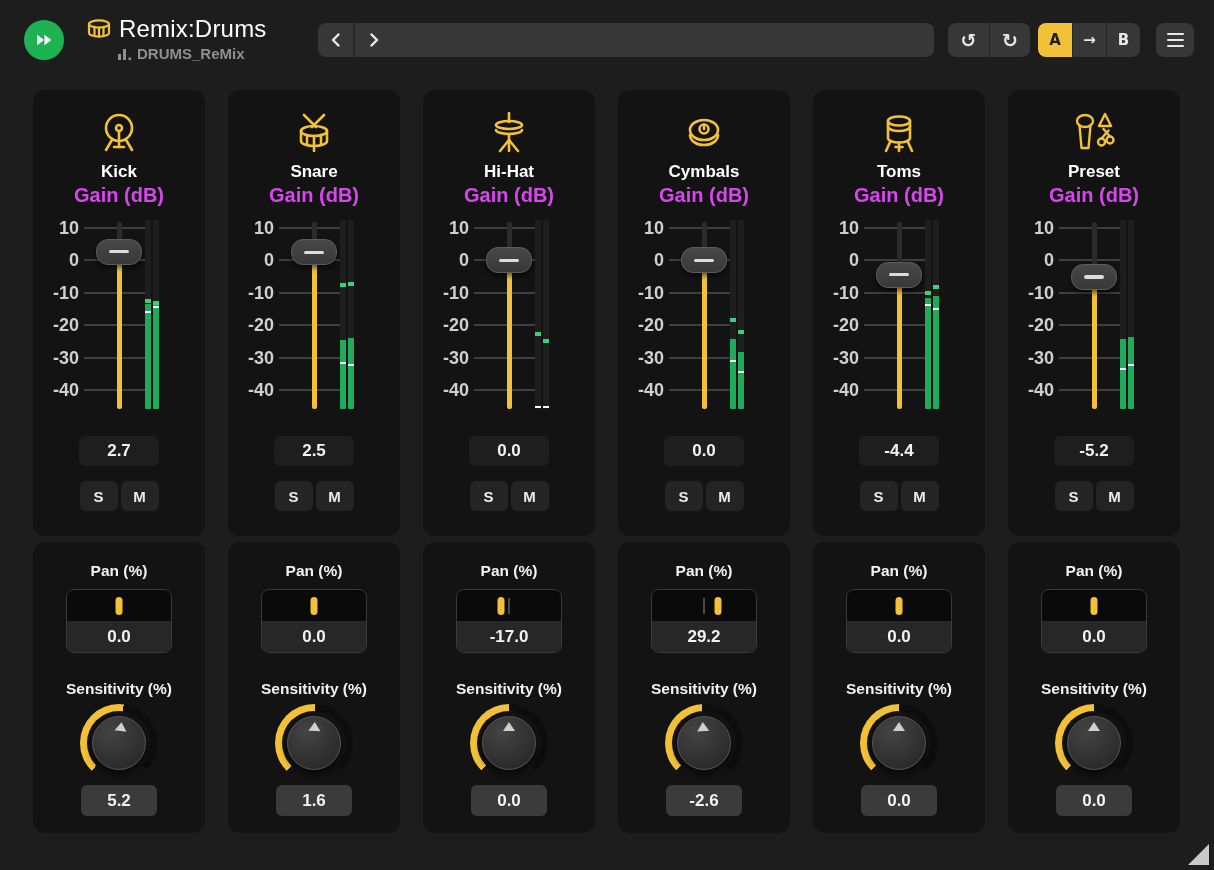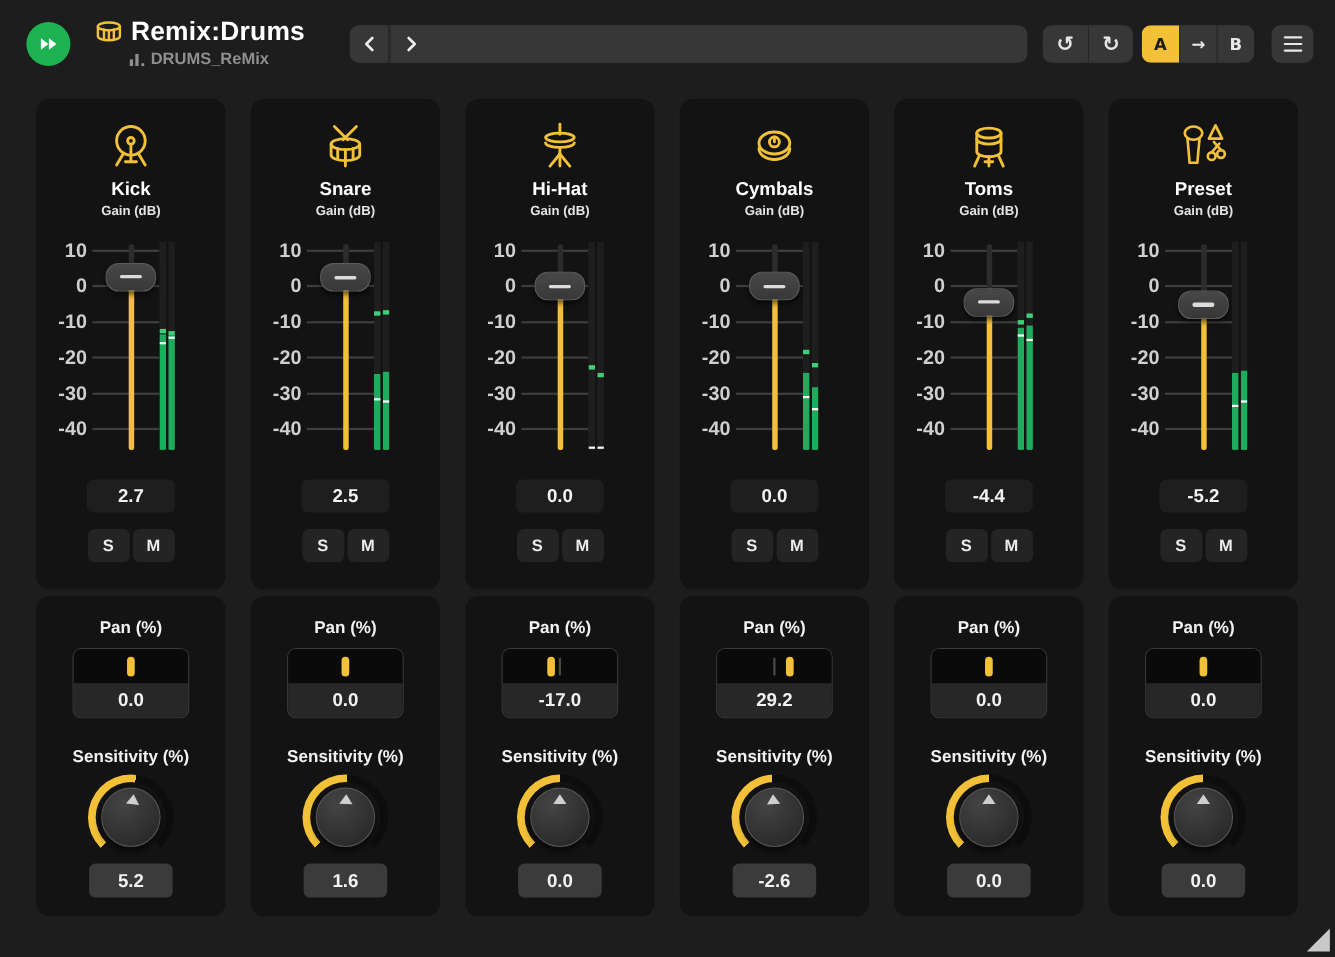--- a/index.html
+++ b/index.html
@@ -6,21 +6,21 @@
     font-family:"Liberation Sans",sans-serif;-webkit-font-smoothing:antialiased;}
   *{box-sizing:border-box;}
   :root{--accent:#f2c137;--meter-green:#1fab5c;--meter-peak:#3ed077;--logo-green:#1db353;--card:#131313;}
 
   
   .topbar{position:relative;height:80px;width:1214px;}
   .logo{position:absolute;left:24px;top:20px;width:40px;height:40px;border-radius:50%;
     background:var(--logo-green);display:flex;align-items:center;justify-content:center;cursor:pointer;}
   .brand{position:absolute;left:86px;top:15px;}
   .brand-row1{display:flex;align-items:center;gap:7px;}
-  .app-title{color:#fff;font-size:24px;font-weight:700;letter-spacing:.2px;}
+  .app-title{color:#fff;font-size:24px;font-weight:400;letter-spacing:.2px;}
   .brand-row2{display:flex;align-items:center;gap:5px;margin-top:2px;margin-left:31px;}
   .app-sub{color:#8f8f8f;font-size:15px;font-weight:700;}
   .preset-group{position:absolute;left:318px;top:23px;width:616px;height:34px;background:#373737;
     border-radius:8px;display:flex;align-items:stretch;overflow:hidden;}
   .pg-btn{background:transparent;border:none;padding:0;display:flex;align-items:center;justify-content:center;cursor:pointer;}
   .pg-prev{width:36px;border-right:1px solid #262626;}
   .pg-next{width:38px;border-left:1px solid #262626;}
   .preset-field{flex:1;position:relative;display:flex;align-items:center;justify-content:center;cursor:pointer;}
   .preset-name{color:#f2f2f2;font-size:16px;font-weight:700;}
   .pg-search{position:absolute;right:2px;top:0;bottom:0;width:36px;}
@@ -39,21 +39,21 @@
     border-radius:8px;display:flex;flex-direction:column;align-items:center;justify-content:center;gap:3.5px;cursor:pointer;}
   .menu-btn .bar{width:17px;height:2.6px;background:#e8e8e8;border-radius:1px;}
 
   
   .channels{display:flex;gap:23px;padding-left:33px;margin-top:10px;}
   .channel{width:172px;display:flex;flex-direction:column;gap:6px;}
   .card{background:var(--card);border-radius:12px;width:172px;}
   .top-card{height:446px;display:flex;flex-direction:column;align-items:center;padding-top:18px;position:relative;}
   .ch-icon{height:50px;display:flex;align-items:center;justify-content:center;color:var(--accent);}
   .ch-name{margin-top:4px;height:22px;color:#fff;font-size:17px;font-weight:800;}
-  .ch-sub{height:20px;color:#e5e5e5;font-size:12px;font-weight:700;}
+  .ch-sub{height:20px;color:#d946ef;font-size:20px;font-weight:700;}
 
   .fader-zone{position:relative;width:172px;height:196px;margin-top:14px;}
   .tick-label{position:absolute;left:0;width:46px;text-align:right;transform:translateY(-50%);
     color:#cfcfcf;font-size:18px;font-weight:700;}
   .tick-line{position:absolute;left:51px;width:61px;height:2px;background:#3e3e3e;}
   .track-top{position:absolute;left:83.5px;top:4px;width:5px;background:#2c2c2c;border-radius:2px;}
   .track-fill{position:absolute;left:83.5px;width:5px;background:var(--accent);border-radius:2px;}
   .thumb{position:absolute;left:63px;width:46px;height:26px;border-radius:12px;
     background:linear-gradient(#484848,#383838);border:1.5px solid #5c5c5c;
     box-shadow:0 3px 5px rgba(0,0,0,.55);display:flex;align-items:center;justify-content:center;z-index:3;cursor:grab;}

